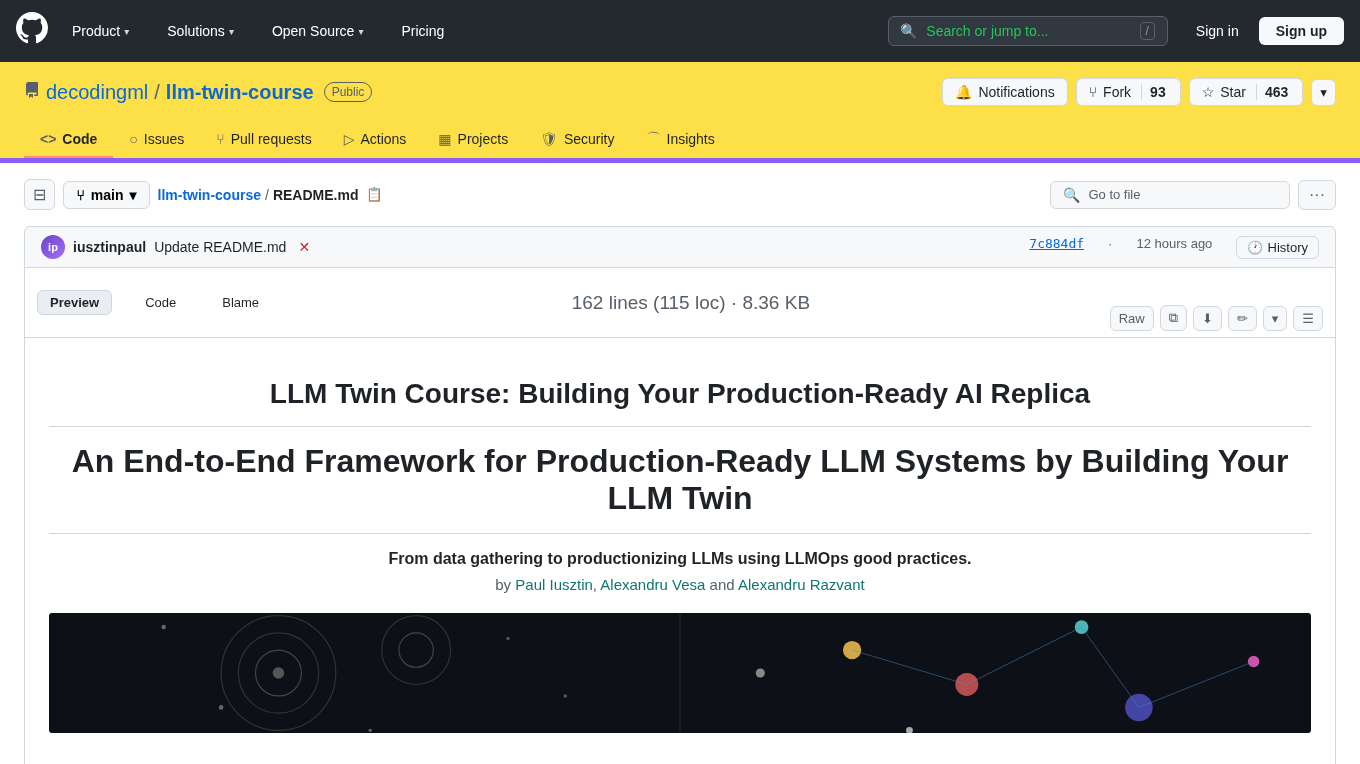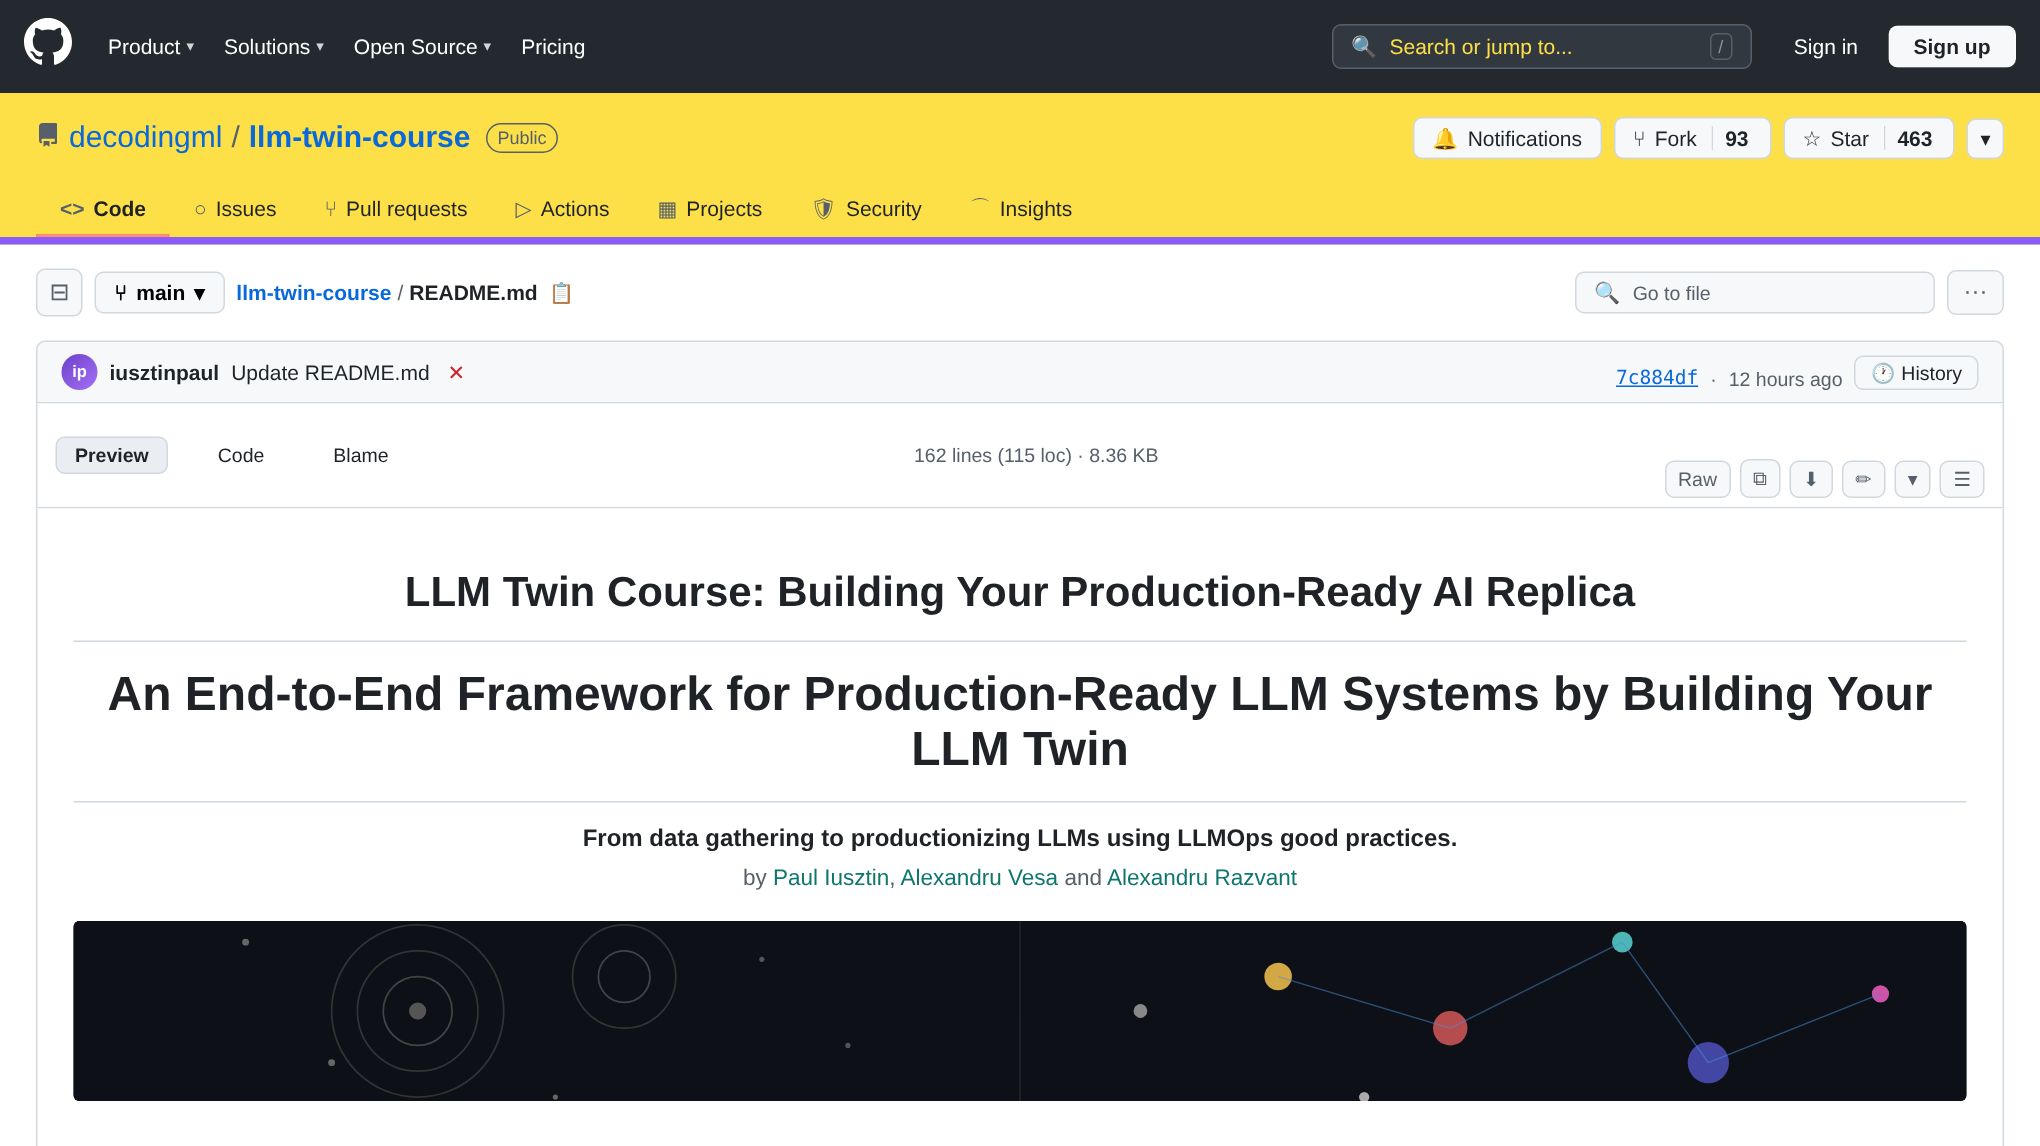--- a/index.html
+++ b/index.html
@@ -8,21 +8,21 @@
     
     .top-nav {
       background: #24292f;
       display: flex;
       align-items: center;
       padding: 0 16px;
       height: 62px;
       gap: 16px;
     }
     .top-nav .logo { color: white; font-size: 28px; flex-shrink: 0; }
-    .top-nav-links { display: flex; align-items: flex-end; gap: 4px; flex: 1; }
+    .top-nav-links { display: flex; align-items: flex-end; gap: 22px; flex: 1; }
     .top-nav-link {
       color: #ffffff;
       background: none;
       border: none;
       cursor: pointer;
       padding: 6px 8px;
       border-radius: 6px;
       font-size: 14px;
       display: flex;
       align-items: center;
@@ -251,21 +251,21 @@
       display: flex;
       align-items: center;
       justify-content: center;
       color: white;
       font-size: 11px;
       font-weight: 600;
     }
     .commit-author { font-weight: 600; color: #1f2328; }
     .commit-message { color: #1f2328; }
     .commit-x { color: #cf222e; font-size: 14px; margin-left: 4px; cursor: pointer; }
-    .commit-right { display: flex; align-items: flex-end; gap: 8px; color: #57606a; font-size: 13px; }
+    .commit-right { display: flex; align-items: flex-start; gap: 24px; color: #57606a; font-size: 13px; }
     .commit-hash { color: #0969da; font-family: monospace; }
     .history-btn {
       display: flex;
       align-items: center;
       gap: 4px;
       background: none;
       border: 1px solid #d0d7de;
       border-radius: 6px;
       padding: 3px 10px;
       cursor: pointer;
@@ -287,21 +287,21 @@
     .view-tab {
       background: none;
       border: 1px solid transparent;
       border-radius: 6px;
       cursor: pointer;
       padding: 4px 12px;
       font-size: 13px;
       color: #1f2328;
     }
     .view-tab.active { background: #eaeef2; border-color: #d0d7de; font-weight: 600; }
-    .file-meta { color: #57606a; font-size: 13px; }
+    .file-meta { color: #57606a; font-size: 19px; }
     .file-actions { display: flex; align-items: center; gap: 6px; margin-top: 31px; }
     .file-action-btn {
       background: #f6f8fa;
       border: 1px solid #d0d7de;
       border-radius: 6px;
       cursor: pointer;
       padding: 4px 8px;
       font-size: 13px;
       color: #57606a;
     }
@@ -395,21 +395,21 @@
       <span>Open Source</span>
       <span class="chevron">▾</span>
     </button>
     <button class="top-nav-link">
       <span>Pricing</span>
     </button>
   </div>
 
   <div class="search-bar">
     <span>🔍</span>
-    <span style="color:#fde047;text-align:center;">Search or jump to...</span>
+    <span style="color:#22c55e;text-align:center;">Search or jump to...</span>
     <span class="search-shortcut">/</span>
   </div>
 
   <div class="auth-buttons">
     <button class="btn-signin">Sign in</button>
     <button class="btn-signup">Sign up</button>
   </div>
 </nav>
 
 <div class="repo-header">

